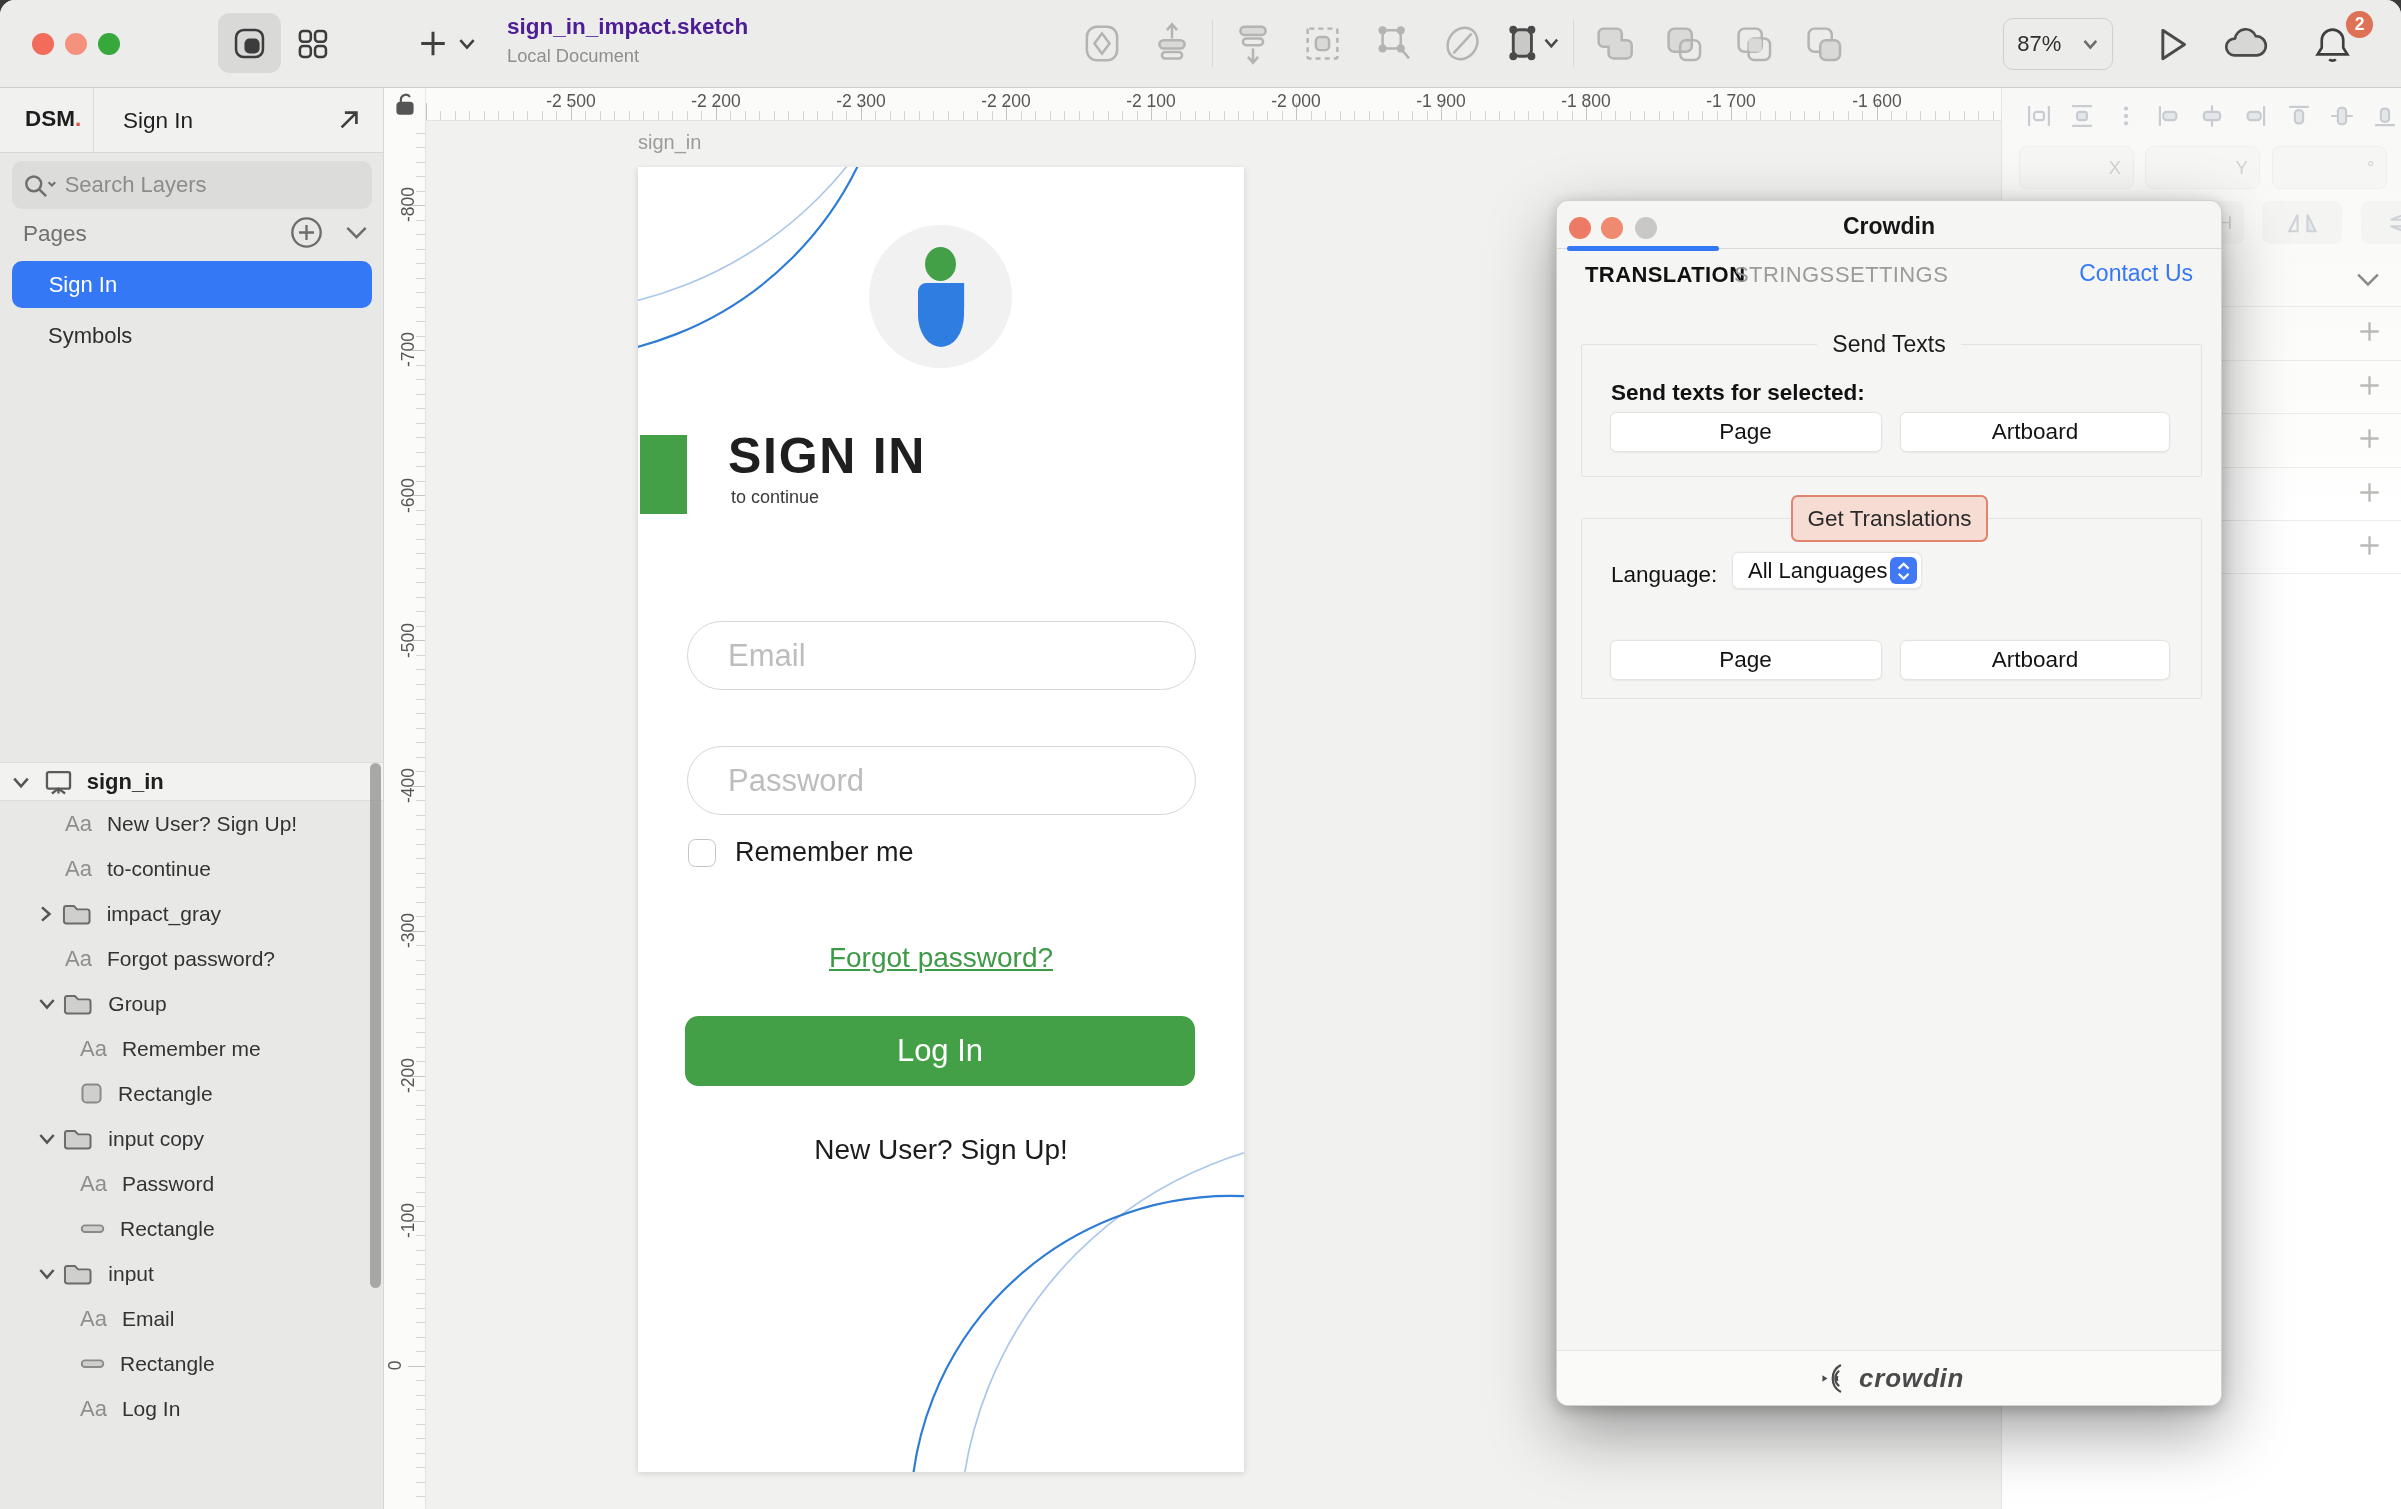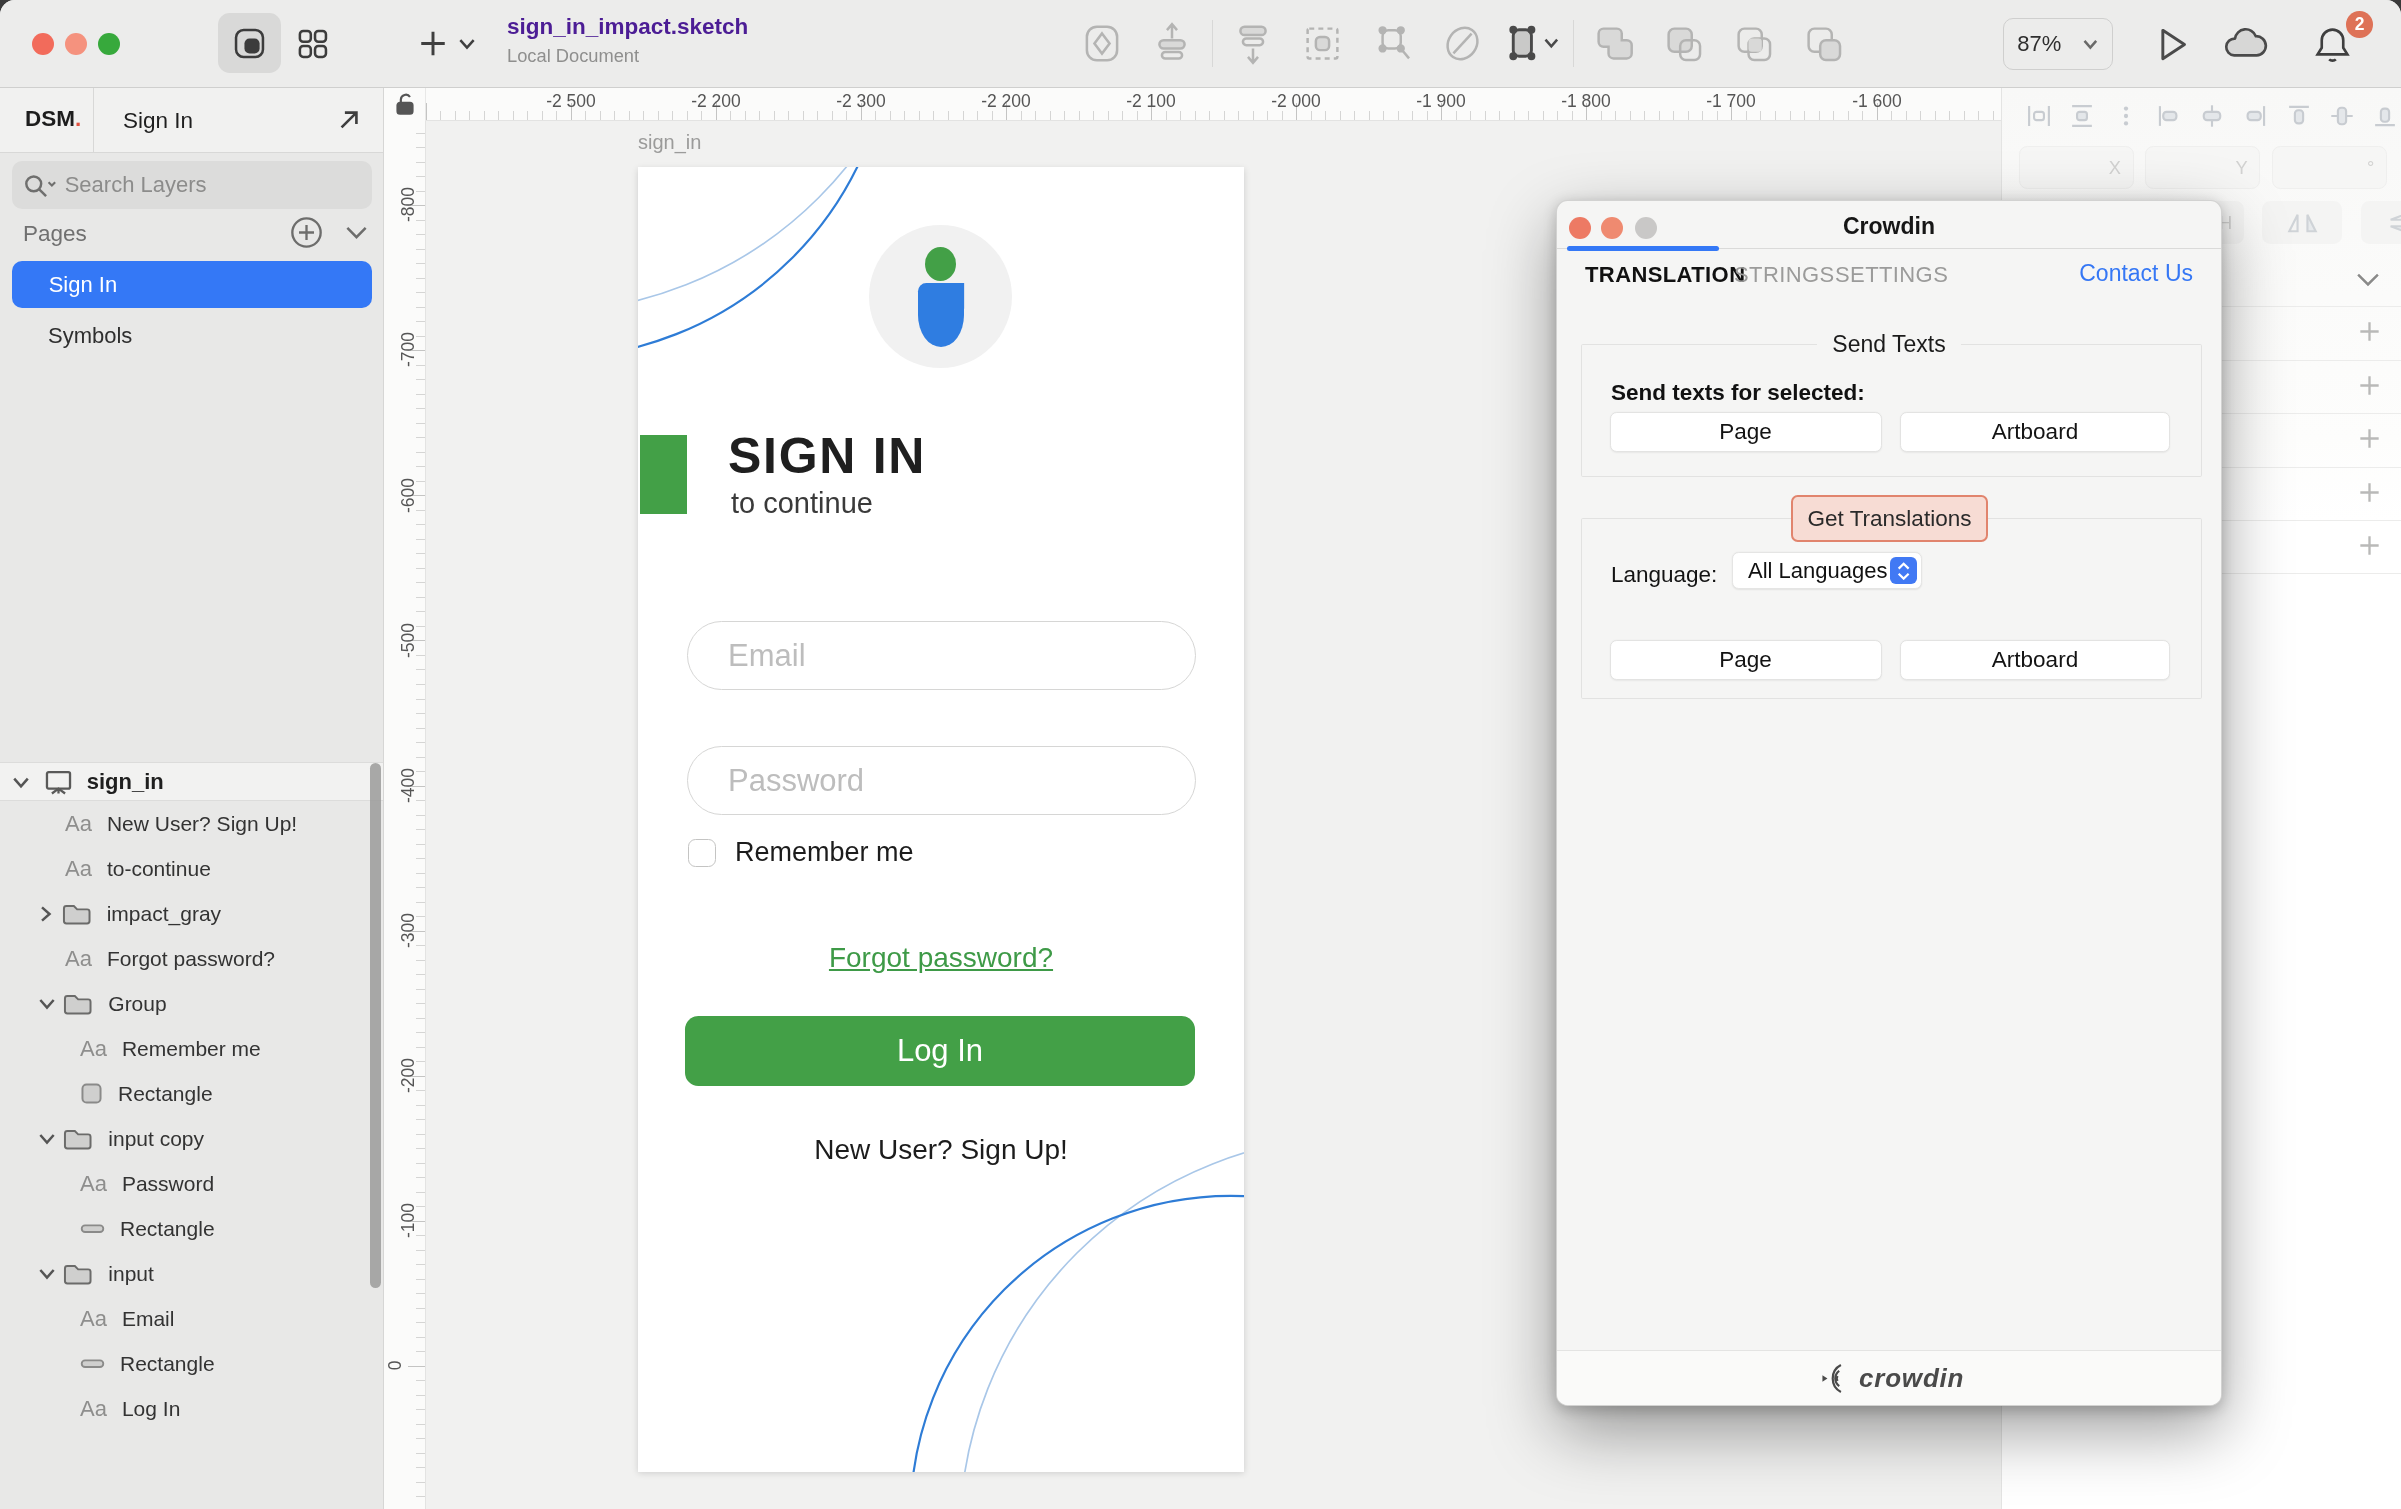--- a/index.html
+++ b/index.html
@@ -55,21 +55,21 @@
   .corner{position:absolute;left:0;top:0;width:42px;height:33px;background:#fbfbfa;border-right:0.8px solid #e8e8e7;display:flex;align-items:center;justify-content:center;}
   .ab-label{position:absolute;left:254px;top:43px;font-size:20px;color:#9b9b9a;}
   .artboard{position:absolute;left:254px;top:79px;width:606px;height:1305px;background:#fff;box-shadow:0 1.7px 6.7px rgba(0,0,0,.15);overflow:hidden;}
   .arcs{position:absolute;left:0;top:0;}
   .logo{position:absolute;left:231px;top:58px;width:143px;height:143px;border-radius:50%;background:#f1f1f1;}
   .logo-dot{position:absolute;left:56px;top:22px;width:31px;height:34px;border-radius:50%;background:#43a047;}
   .logo-tri{position:absolute;left:73px;top:58px;width:22.5px;height:26px;background:#b9cfeb;clip-path:polygon(0 0,100% 0,100% 100%);}
   .logo-drop{position:absolute;left:49px;top:58px;width:46px;height:64px;background:#2f7de1;border-radius:8.3px 0 23px 23px / 8.3px 0 32px 32px;}
   .green-sq{position:absolute;left:1.7px;top:268px;width:47px;height:79px;background:#43a047;}
   .h1{position:absolute;left:90px;top:260px;font-size:50px;font-weight:bold;letter-spacing:1.7px;color:#1f1f1f;}
-  .h2{position:absolute;left:93px;top:320px;font-size:29px;color:#3a3a3a;}
+  .h2{position:absolute;left:93px;top:320px;font-size:18px;color:#3a3a3a;}
   .inp{position:absolute;left:49px;width:509px;height:69px;border:1.7px solid #d6d6d5;border-radius:35px;display:flex;align-items:center;padding-left:40px;font-size:31px;color:#bdbdbd;background:#fff;}
   .chk{position:absolute;left:50px;top:672px;width:28px;height:28px;border:1.7px solid #c4c4c3;border-radius:7.5px;background:#fff;}
   .chk-lbl{position:absolute;left:97px;top:670px;font-size:27px;color:#1c1c1c;}
   .forgot{position:absolute;left:0;top:775px;width:100%;text-align:center;font-size:28px;color:#3e9a47;text-decoration:underline;}
   .login{position:absolute;left:47px;top:849px;width:510px;height:70px;background:#43a047;border-radius:13.3px;color:#fff;font-size:31px;display:flex;align-items:center;justify-content:center;}
   .signup{position:absolute;left:0;top:967px;width:100%;text-align:center;font-size:28px;color:#1c1c1c;}
   
   .inspector{position:absolute;left:2001px;top:88px;width:400px;height:1422px;background:linear-gradient(#f8f8f7,#fdfdfc 350px,#fff 434px);border-left:0.8px solid #e4e4e3;z-index:2;}
   .al-row{position:absolute;left:22px;top:13.3px;display:flex;gap:13.3px;align-items:center;}
   .al-row .ic{width:30px;height:30px;display:flex;align-items:center;justify-content:center;}

